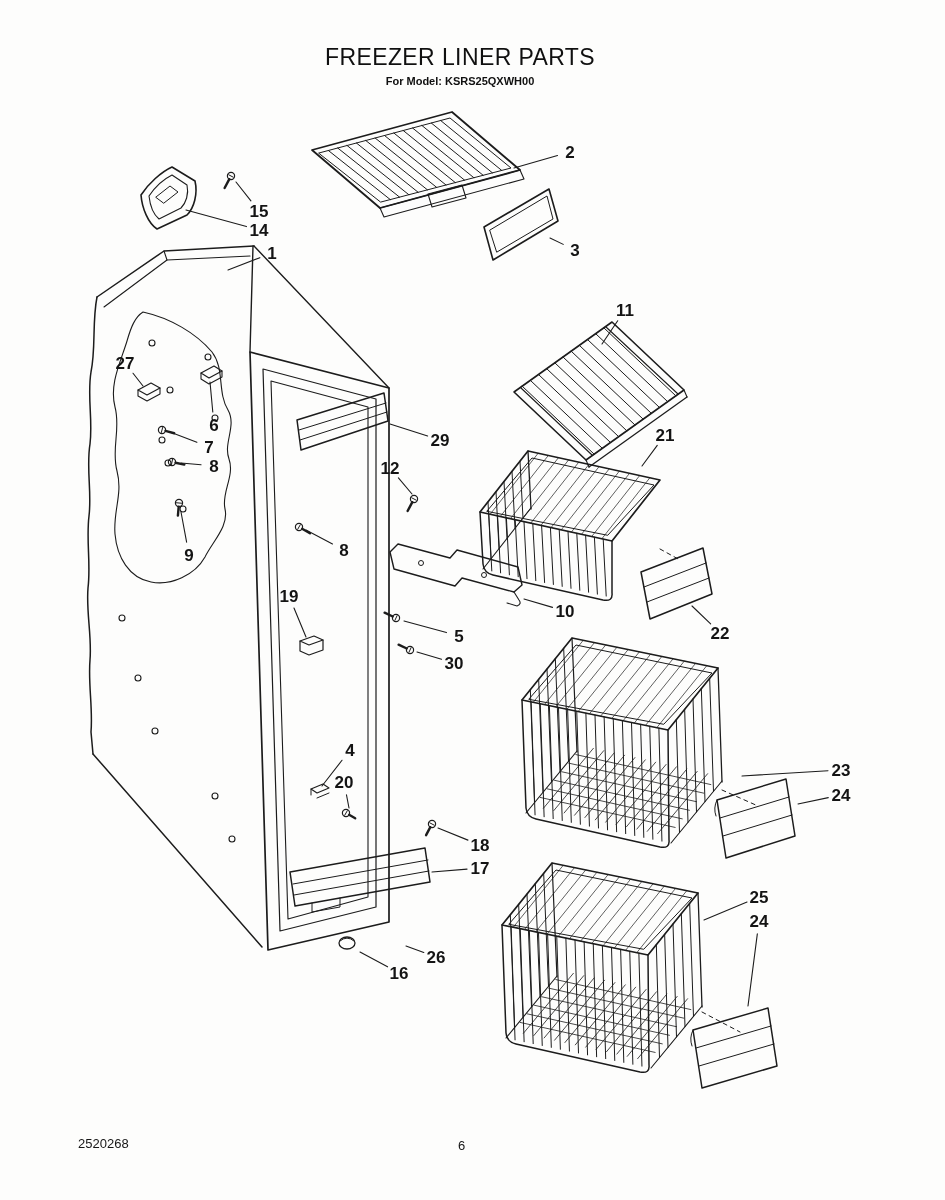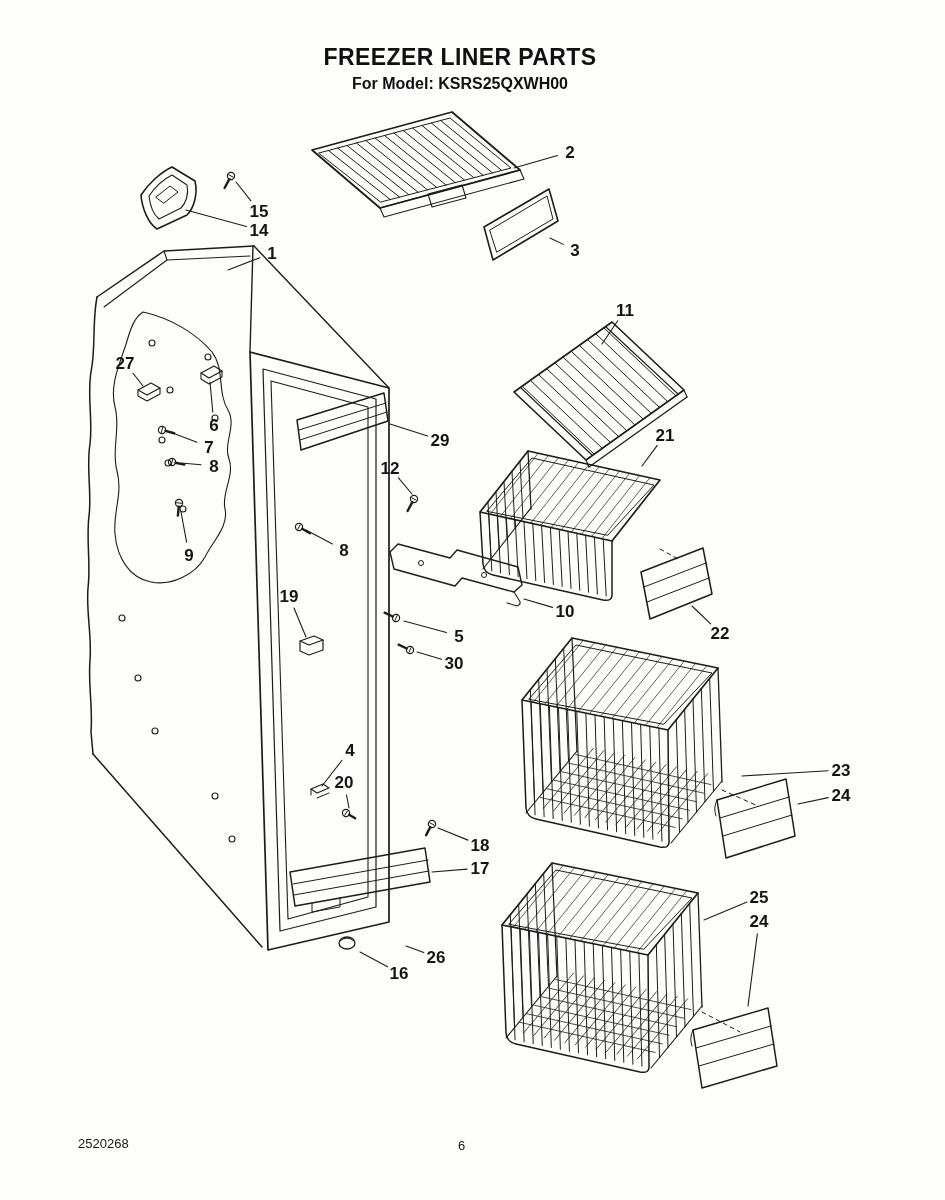--- a/index.html
+++ b/index.html
@@ -1,20 +1,20 @@
 <!DOCTYPE html>
 <html><head>
 <meta charset="utf-8">
 <style>
   html,body{margin:0;padding:0;background:#e9e9e9;}
   .page{position:relative;width:945px;height:1200px;margin:0 auto;background:#fdfdfc;
         font-family:"Liberation Sans",sans-serif;overflow:hidden;}
   .hdr{position:absolute;top:44px;left:0;width:920px;text-align:center;color:#101010;}
-  .title{font-size:23px;font-weight:bold;letter-spacing:.4px;}
-  .subtitle{font-size:16px;font-weight:bold;margin-top:4px;}
+  .title{font-size:23px;font-weight:normal;letter-spacing:.4px;}
+  .subtitle{font-size:11px;font-weight:bold;margin-top:4px;}
   svg.art{position:absolute;left:0;top:0;width:945px;height:1200px;}
   .footer-left{position:absolute;left:78px;top:1136px;font-size:13px;color:#161616;}
   .footer-center{position:absolute;left:458px;top:1138px;font-size:13px;color:#161616;}
   text.callout{font-family:"Liberation Sans",sans-serif;font-size:17px;font-weight:600;fill:#141414;}
 </style>
 </head>
 <body>
 
 <div class="page">
   <div class="hdr">

